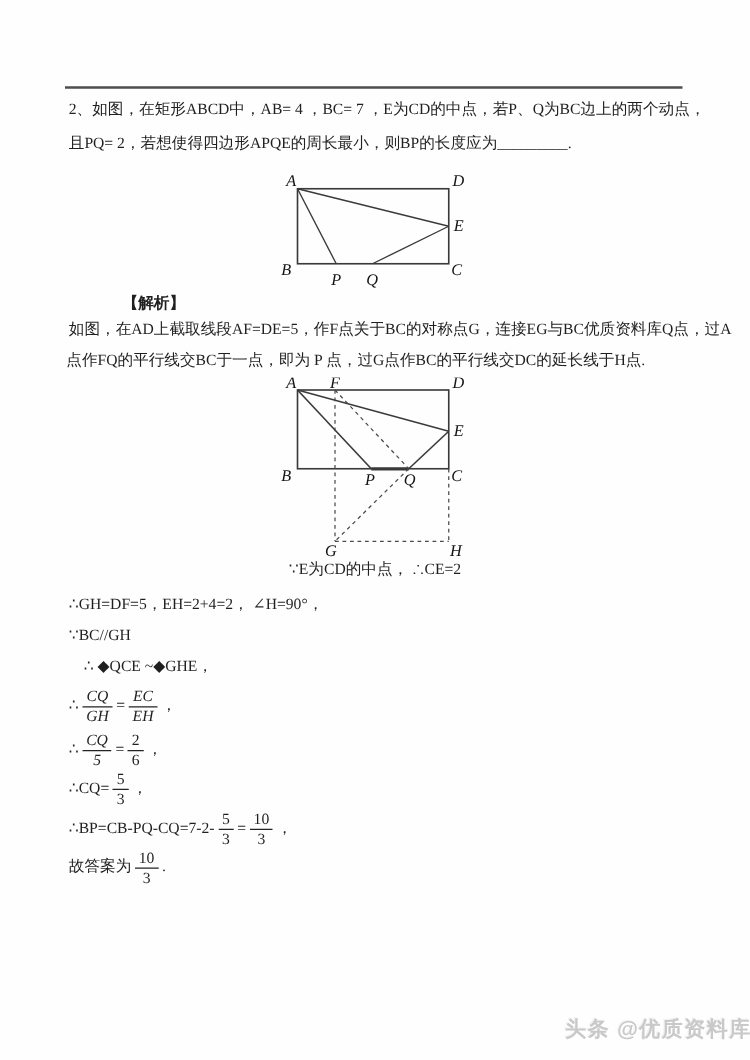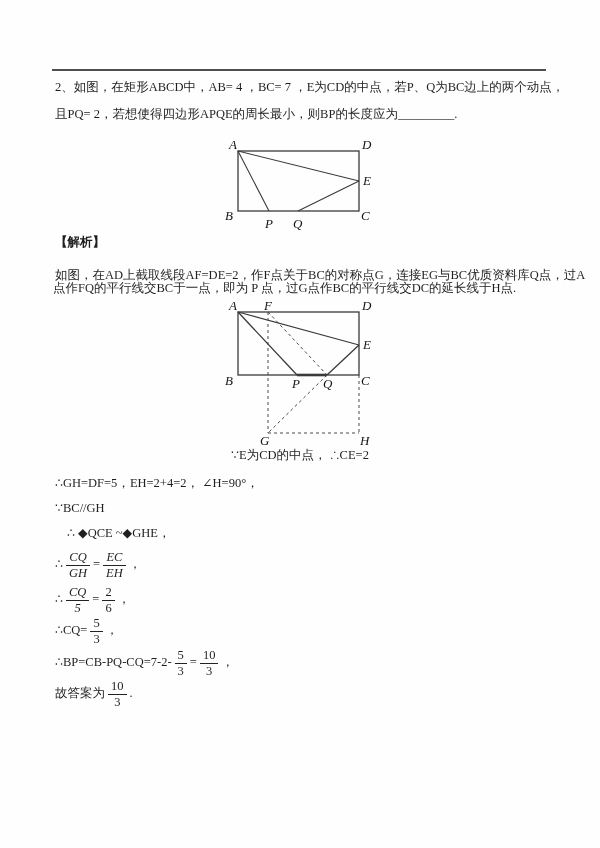--- a/index.html
+++ b/index.html
@@ -8,21 +8,21 @@
     font-family:"Liberation Serif","DejaVu Serif",serif;
     color:#1f1f1f;
   }
   .page { position:relative; width:600px; height:848px; background:#fefefe; overflow:hidden; }
   .rule { position:absolute; left:52px; top:69px; width:494px; height:2px; background:#4f4f4f; }
   .tline {
     position:absolute; font-size:12.5px; line-height:1.25; white-space:nowrap;
     display:flex; align-items:center;
   }
   .tline .it { }
-  .bold { font-weight:bold; }
+  .bold { font-weight:bold;margin-left:43px; }
   .center { left:0; width:600px; justify-content:center; }
   .frac { display:inline-flex; flex-direction:column; text-align:center; line-height:1.15;
           margin:0 3px; vertical-align:middle; }
   .frac .num { border-bottom:1px solid #222; padding:0 3px; }
   .frac .den { padding:0 3px; }
   .frac.it { font-style:italic; }
   .fig { position:absolute; }
   .svglabel { font:italic 13px "Liberation Serif","DejaVu Serif",serif; fill:#141414; }
   .watermark {
     position:absolute; left:452px; top:812px; width:148px;
@@ -76,28 +76,28 @@
     <text class="svglabel" x="7" y="12">A</text>
     <text class="svglabel" x="140" y="12">D</text>
     <text class="svglabel" x="3" y="83">B</text>
     <text class="svglabel" x="139" y="83">C</text>
     <text class="svglabel" x="141" y="48">E</text>
     <text class="svglabel" x="43" y="91">P</text>
     <text class="svglabel" x="71" y="91">Q</text>
   </svg>
 
   <div class="tline bold" style="left:55px; top:235px;">【解析】</div>
-  <div class="tline" style="left:55px; top:268px;">
+  <div class="tline" style="left:55px; top:256px;">
       <span>如图，在 </span>
       <span class="it">AD</span>
       <span> 上截取线段 </span>
       <span class="it">AF</span>
       <span>=</span>
       <span class="it">DE</span>
-      <span>=2，作 </span>
+      <span>=5，作 </span>
       <span class="it">F</span>
       <span> 点关于 </span>
       <span class="it">BC</span>
       <span> 的对称点 </span>
       <span class="it">G</span>
       <span>，连接 </span>
       <span class="it">EG</span>
       <span> 与 </span>
       <span class="it">BC</span>
       <span> 优质资料库 </span>
@@ -232,14 +232,15 @@
     </div>
   <div class="tline" style="left:55px; top:679px; height:30px;">
       <span>故答案为 </span>
       <span class="frac">
         <span class="num">10</span>
         <span class="den">3</span>
       </span>
       <span> .</span>
     </div>
 
+  <div class="watermark">头条 @优质资料库</div>
 
 </div>
 
 </body></html>

